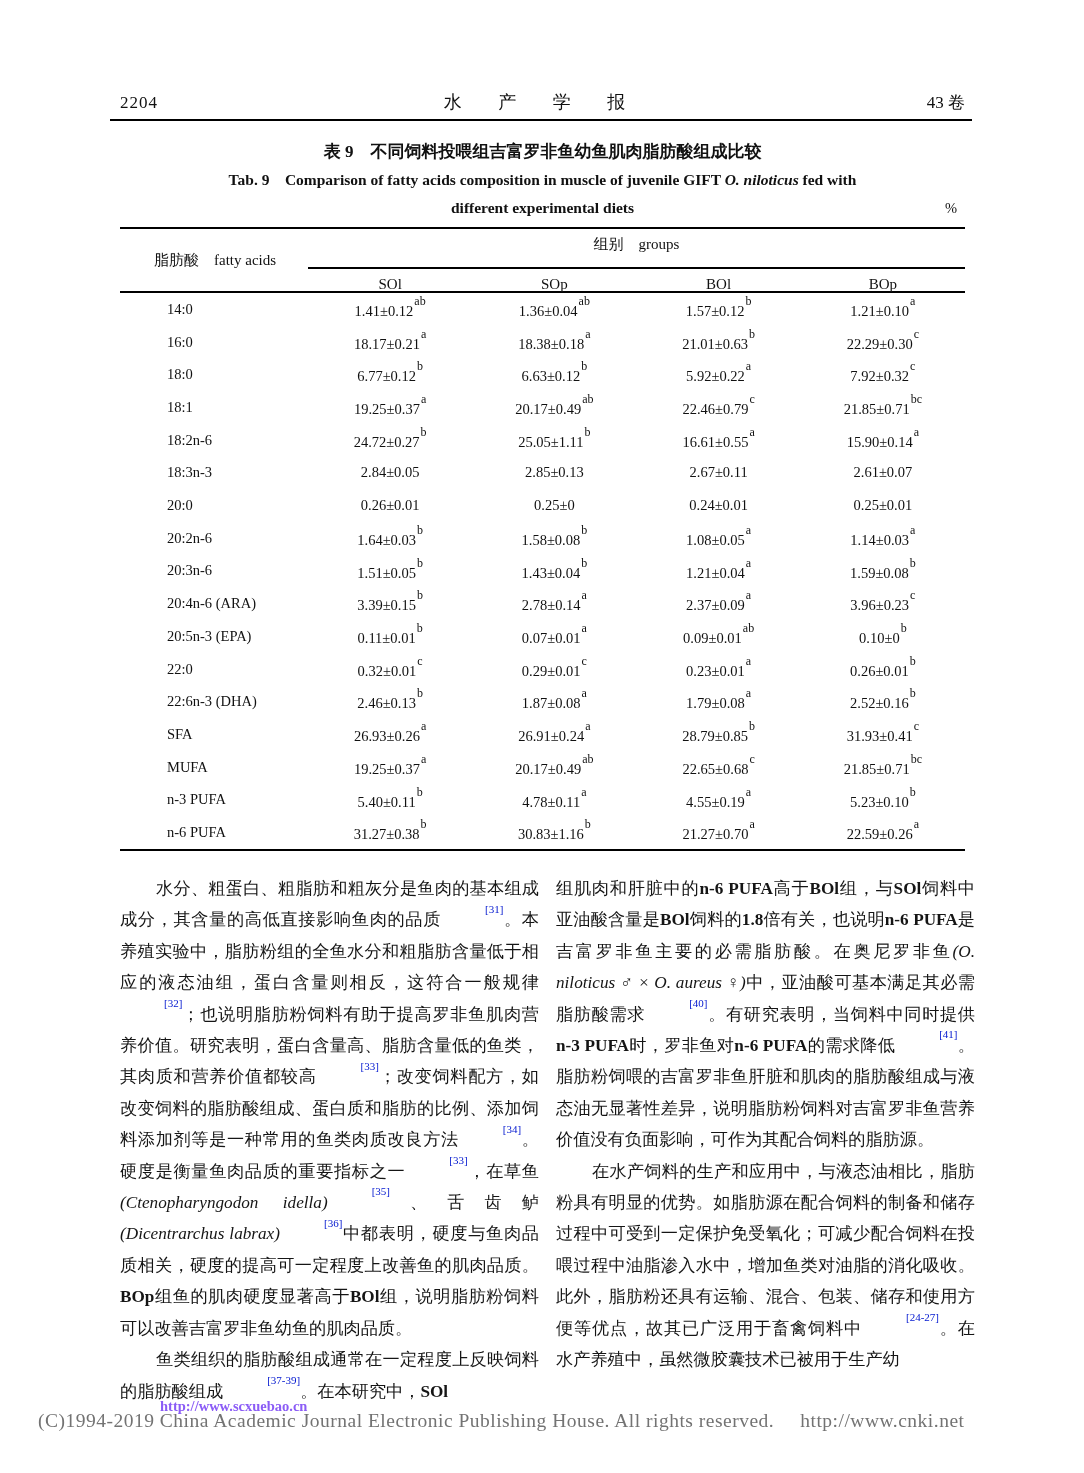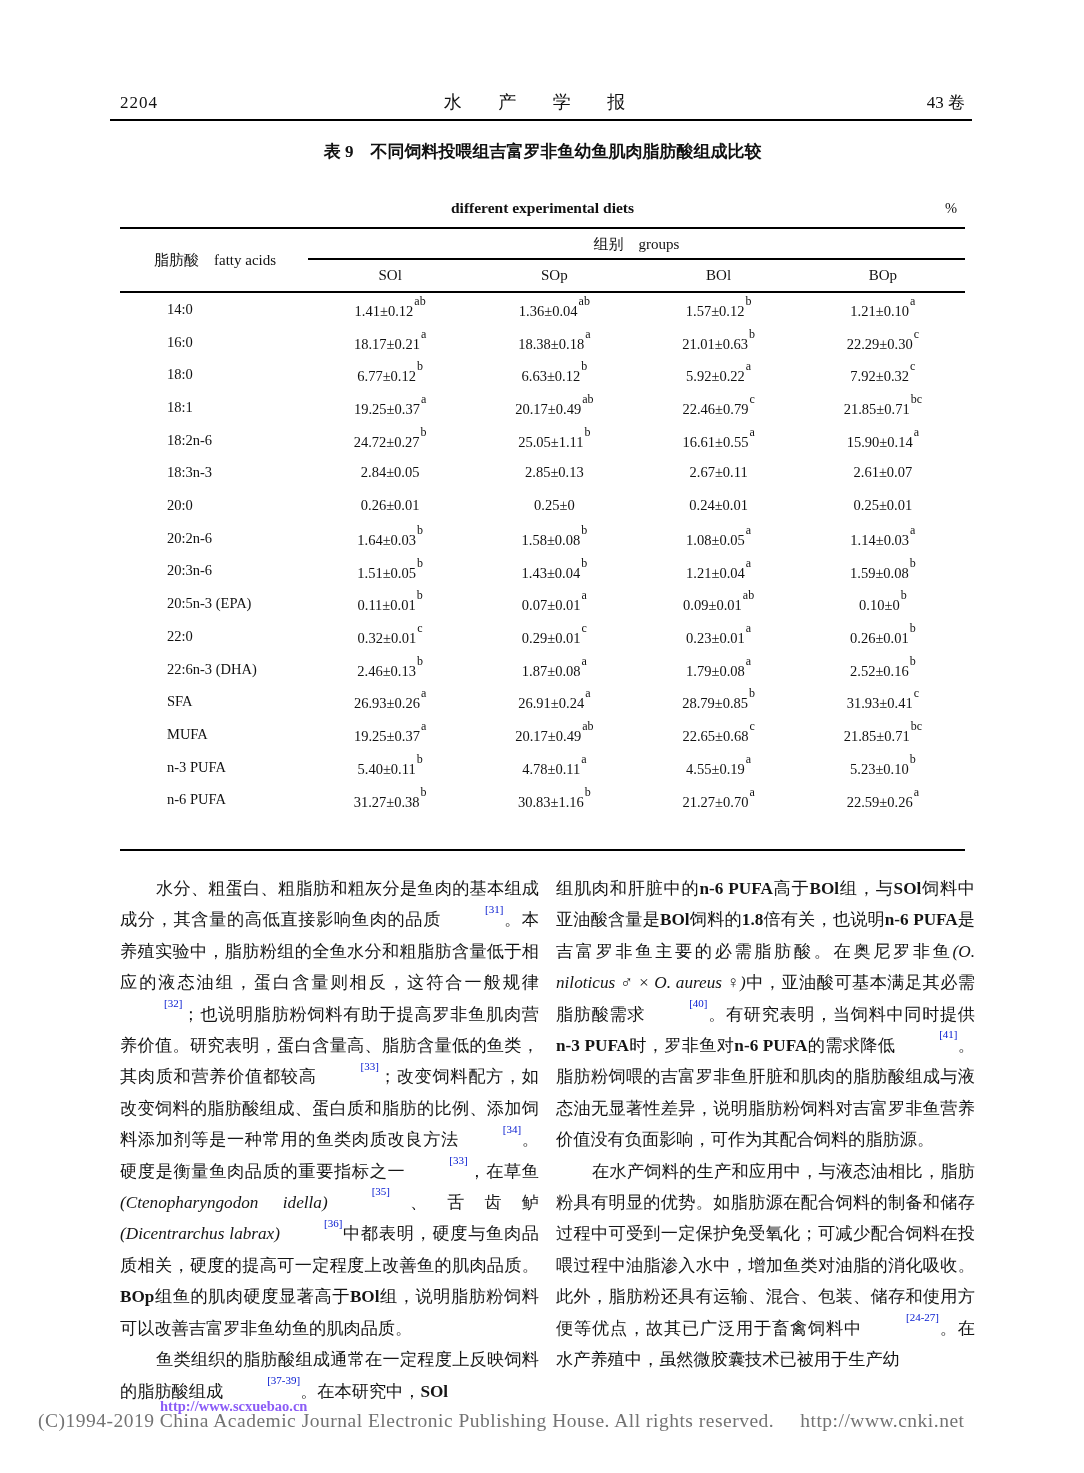--- a/index.html
+++ b/index.html
@@ -17,21 +17,21 @@
   .cap-zh{position:absolute;top:140px;left:120px;width:845px;text-align:center;font-weight:bold;font-size:17px;}
   .cap-en{position:absolute;top:170px;left:120px;width:845px;text-align:center;font-weight:bold;font-size:15.5px;}
   .cap-en .sp-i{font-style:italic;}
   .cap-en2{position:absolute;top:199px;left:120px;width:845px;text-align:center;font-weight:bold;font-size:15.5px;}
   .unit{position:absolute;top:200px;left:945px;font-size:14.5px;font-weight:normal;}
   
   .ftable{position:absolute;top:227px;left:120px;width:845px;border-top:2.5px solid #000;}
   .thead{position:relative;height:62px;border-bottom:2.5px solid #000;}
   .th-left{position:absolute;left:34px;top:0;height:62px;display:flex;align-items:center;font-size:15px;}
   .th-groups{position:absolute;left:188px;top:0;width:657px;height:62px;}
-  .th-groups-title{height:29px;line-height:31px;text-align:center;font-size:15px;}
+  .th-groups-title{height:38px;line-height:31px;text-align:center;font-size:15px;}
   .th-group-rule{height:1.5px;background:#000;}
   .th-group-names{display:grid;grid-template-columns:repeat(4,1fr);height:31px;align-items:center;text-align:center;font-size:15px;}
   .trows{display:grid;grid-template-rows:repeat(17,1fr);height:556px;border-bottom:2.5px solid #000;}
   .trow{display:grid;grid-template-columns:188px repeat(4,1fr);align-items:center;font-size:14.5px;}
   .tlabel{padding-left:47px;white-space:nowrap;}
   .tcell{text-align:center;white-space:nowrap;}
   .tsup{font-size:12px;position:relative;top:-5px;margin-left:1px;}
   
   .col{position:absolute;width:419px;font-size:17.2px;line-height:31.4px;text-align:justify;color:#151515;}
   .col-left{top:873px;left:120px;}
@@ -52,20 +52,21 @@
 <div class="page">
 
   <div class="running-head">
     <span class="rh-page">2204</span>
     <span class="rh-title">水 产 学 报</span>
     <span class="rh-vol">43 卷</span>
   </div>
   <div class="head-rule"></div>
 
   <div class="cap-zh">表 9　不同饲料投喂组吉富罗非鱼幼鱼肌肉脂肪酸组成比较</div>
+  <div class="cap-en"><span>Tab. 9　Comparison of fatty acids composition in muscle of juvenile GIFT </span><span class="sp-i">O. niloticus</span><span> fed with</span></div>
   <div class="cap-en2">different experimental diets</div>
   <div class="unit">%</div>
 
   <div class="ftable">
     <div class="thead">
       <div class="th-left">脂肪酸　fatty acids</div>
       <div class="th-groups">
         <div class="th-groups-title">组别　groups</div>
         <div class="th-group-rule"></div>
         <div class="th-group-names">
@@ -134,20 +135,27 @@
           <div class="tcell"><span>1.14±0.03</span><sup class="tsup">a</sup></div>
         </div>
         <div class="trow">
           <div class="tlabel">20:3n-6</div>
           <div class="tcell"><span>1.51±0.05</span><sup class="tsup">b</sup></div>
           <div class="tcell"><span>1.43±0.04</span><sup class="tsup">b</sup></div>
           <div class="tcell"><span>1.21±0.04</span><sup class="tsup">a</sup></div>
           <div class="tcell"><span>1.59±0.08</span><sup class="tsup">b</sup></div>
         </div>
         <div class="trow">
+          <div class="tlabel">20:4n-6 (ARA)</div>
+          <div class="tcell"><span>3.39±0.15</span><sup class="tsup">b</sup></div>
+          <div class="tcell"><span>2.78±0.14</span><sup class="tsup">a</sup></div>
+          <div class="tcell"><span>2.37±0.09</span><sup class="tsup">a</sup></div>
+          <div class="tcell"><span>3.96±0.23</span><sup class="tsup">c</sup></div>
+        </div>
+        <div class="trow">
           <div class="tlabel">20:5n-3 (EPA)</div>
           <div class="tcell"><span>0.11±0.01</span><sup class="tsup">b</sup></div>
           <div class="tcell"><span>0.07±0.01</span><sup class="tsup">a</sup></div>
           <div class="tcell"><span>0.09±0.01</span><sup class="tsup">ab</sup></div>
           <div class="tcell"><span>0.10±0</span><sup class="tsup">b</sup></div>
         </div>
         <div class="trow">
           <div class="tlabel">22:0</div>
           <div class="tcell"><span>0.32±0.01</span><sup class="tsup">c</sup></div>
           <div class="tcell"><span>0.29±0.01</span><sup class="tsup">c</sup></div>

